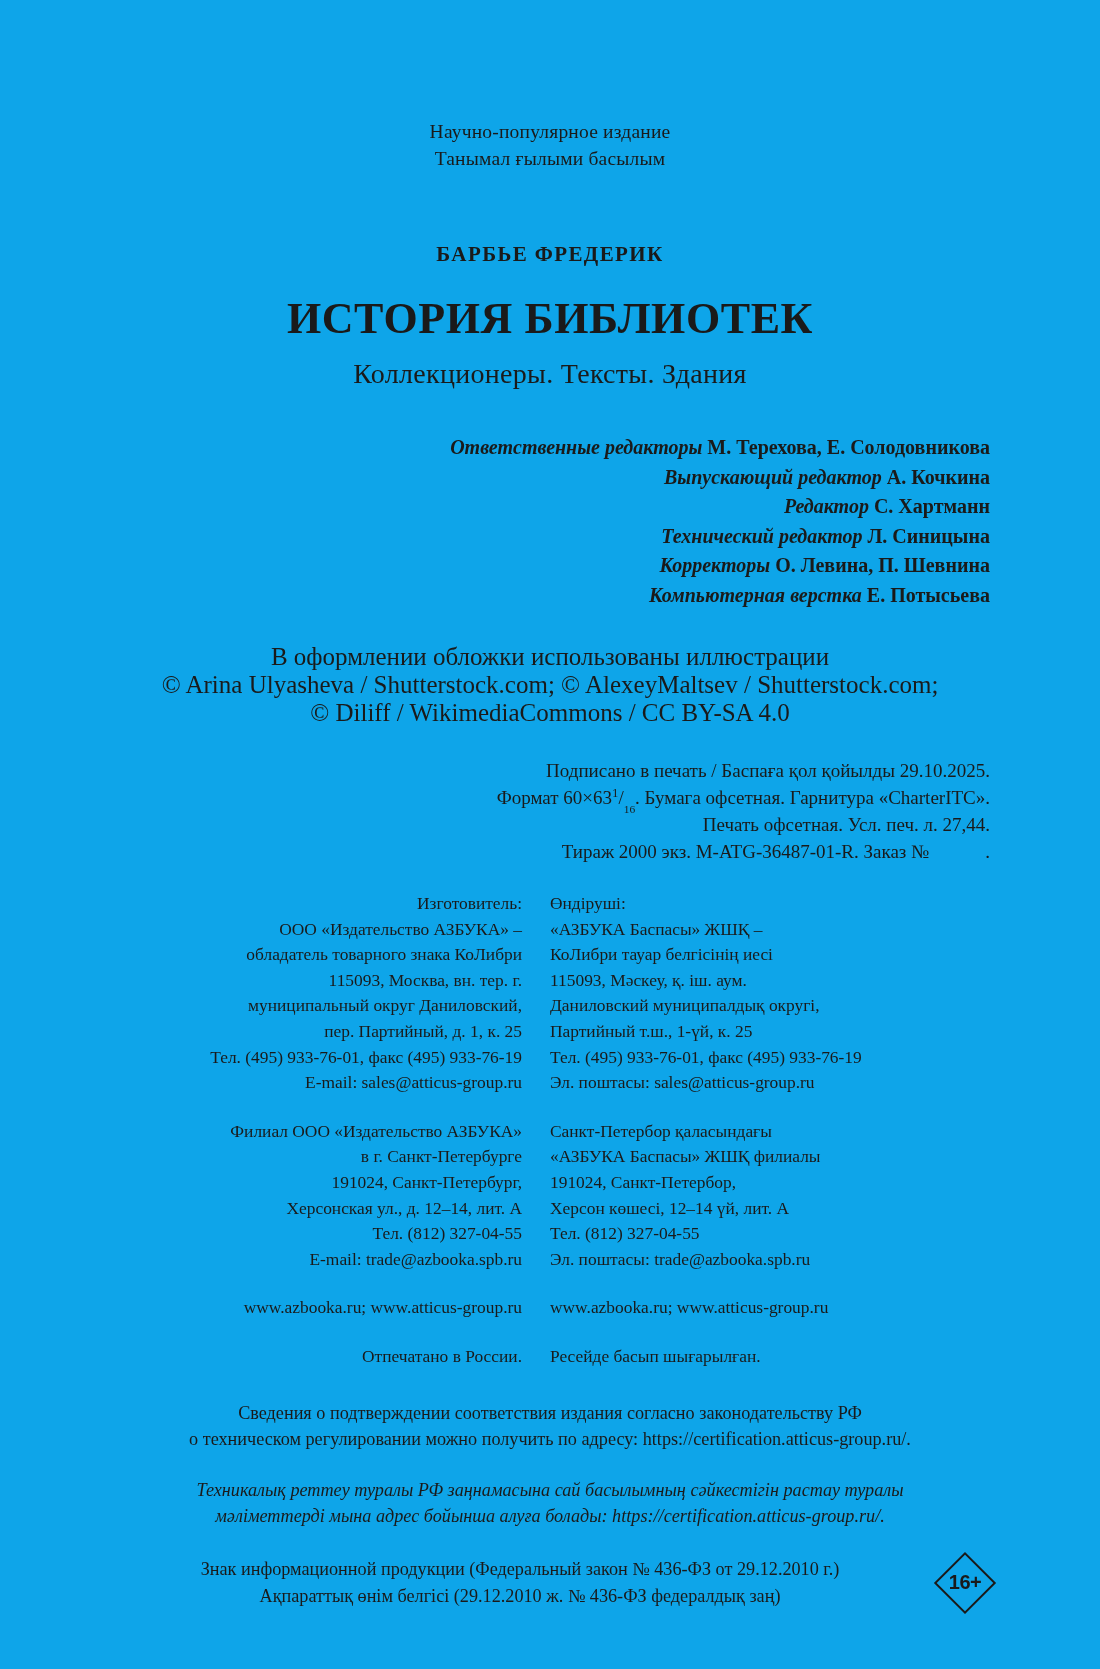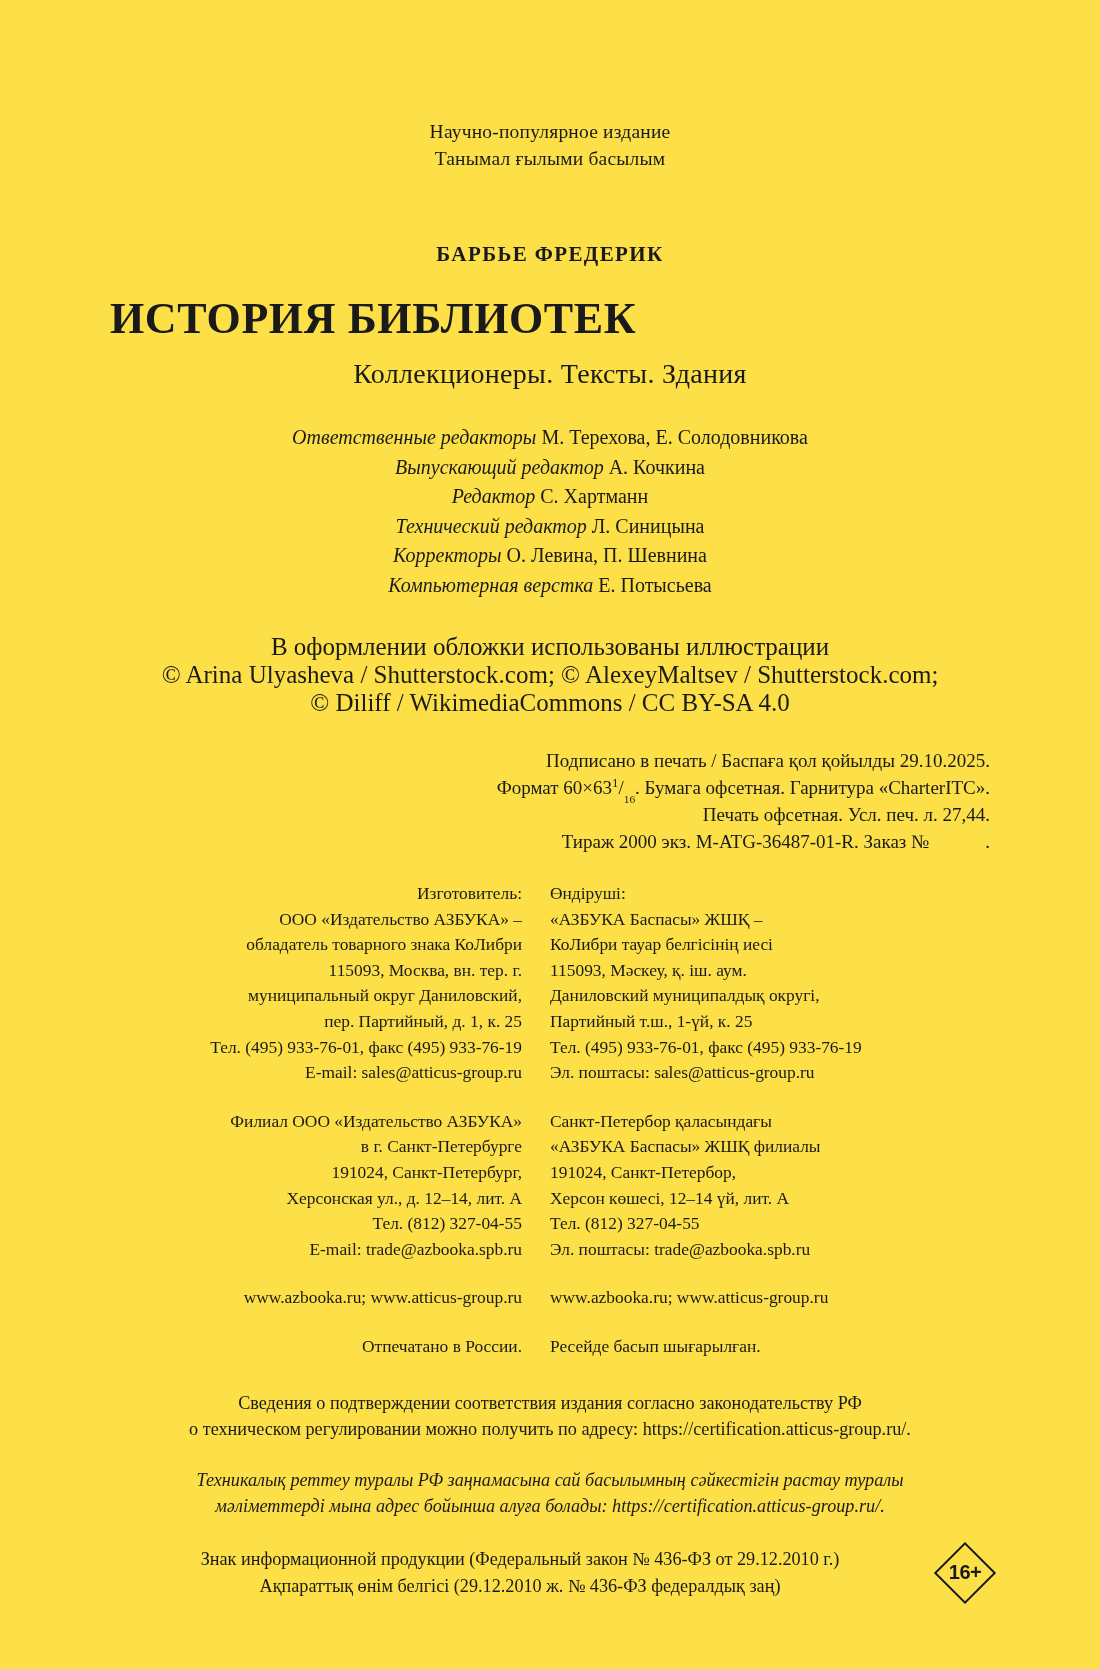--- a/index.html
+++ b/index.html
@@ -16,21 +16,21 @@
     color: #1a1a1a;
     overflow: hidden;
   }
 
   .page {
     position: absolute;
     left: 0;
     top: 0;
     width: 1100px;
     height: 1669px;
-    background: #fde047;
+    background: #0ea5e9;
   }
 
   .content {
     position: absolute;
     left: 110px;
     top: 0;
     width: 880px;
   }
 
   
@@ -44,42 +44,43 @@
 
   .author {
     text-align: center;
     font-weight: bold;
     font-size: 21px;
     letter-spacing: 1.4px;
     margin-top: 70px;
   }
 
   .booktitle {
-    text-align: left;
+    text-align: center;
     font-weight: bold;
     font-size: 44px;
     letter-spacing: 0.6px;
     margin-top: 26px;
     line-height: 52px;
   }
 
   .subtitle {
     text-align: center;
     font-size: 28px;
     letter-spacing: 0.3px;
     margin-top: 12px;
     line-height: 34px;
   }
 
   
   .credits {
-    margin-top: 32px;
-    text-align: center;
+    margin-top: 42px;
+    text-align: right;
     font-size: 20px;
     line-height: 29.5px;
+    font-weight: bold;
   }
   .credits .role { font-style: italic; }
 
   
   .coverinfo {
     margin-top: 33px;
     text-align: center;
     font-size: 25px;
     line-height: 28px;
   }

